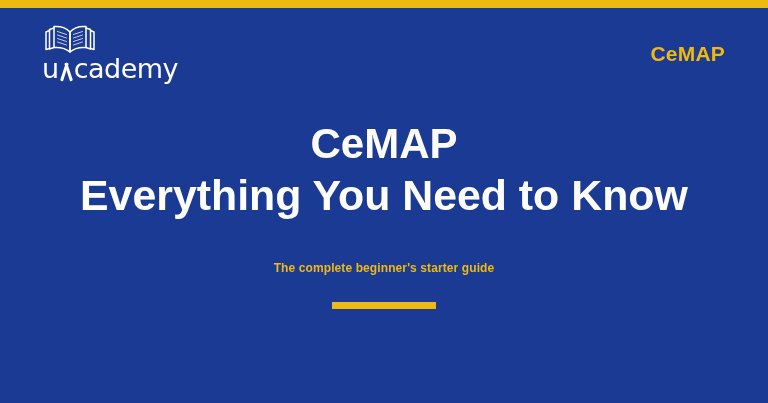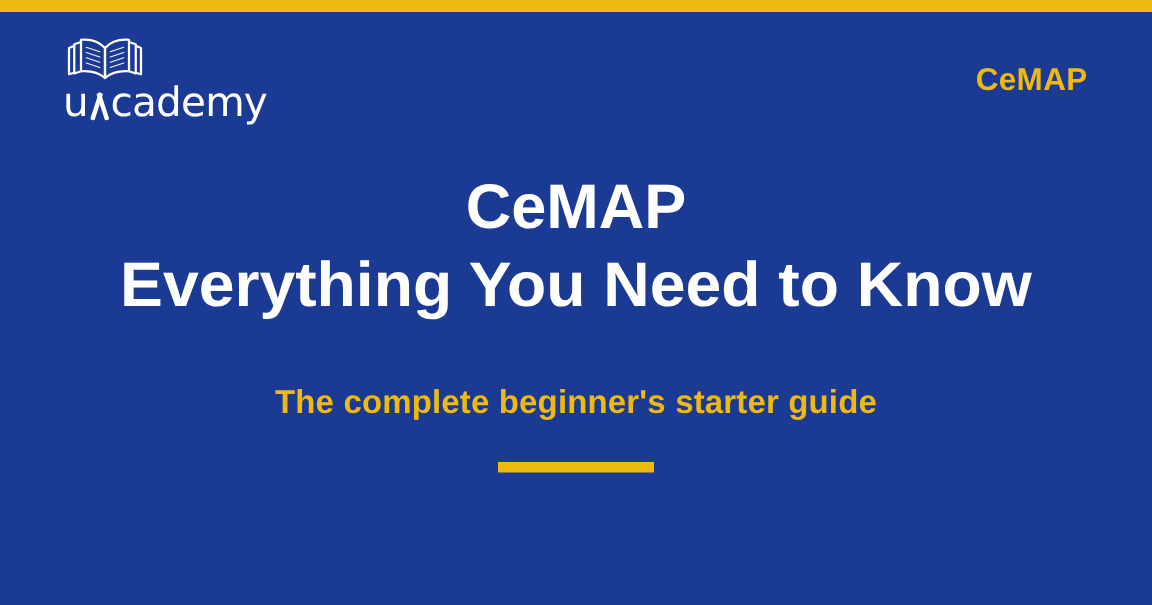--- a/index.html
+++ b/index.html
@@ -124,21 +124,21 @@
     color: #ffffff;
     line-height: 1.12;
     letter-spacing: 0px;
     text-align: center;
     margin: 4px 0 0 0;
     white-space: nowrap;
     transform: scaleX(1.02);
   }
   .subtitle {
     margin: 42px 0 0 0;
-    font-size: 22px;
+    font-size: 12px;
     font-weight: bold;
     color: #efb911;
     text-align: center;
     white-space: nowrap;
     letter-spacing: 0.1px;
   }
   .accent-rule {
     margin-top: 27px;
     width: 104px;
     height: 7px;

